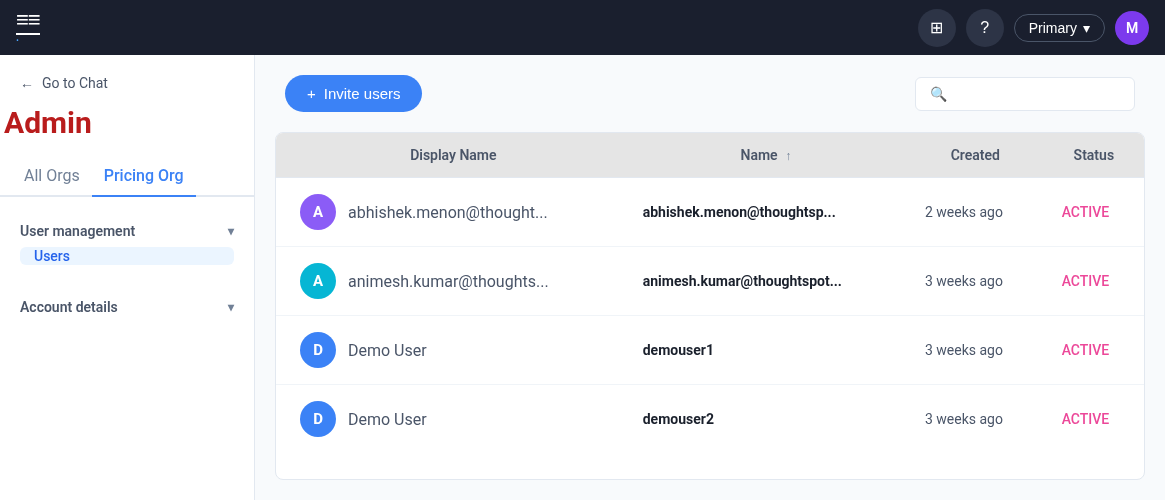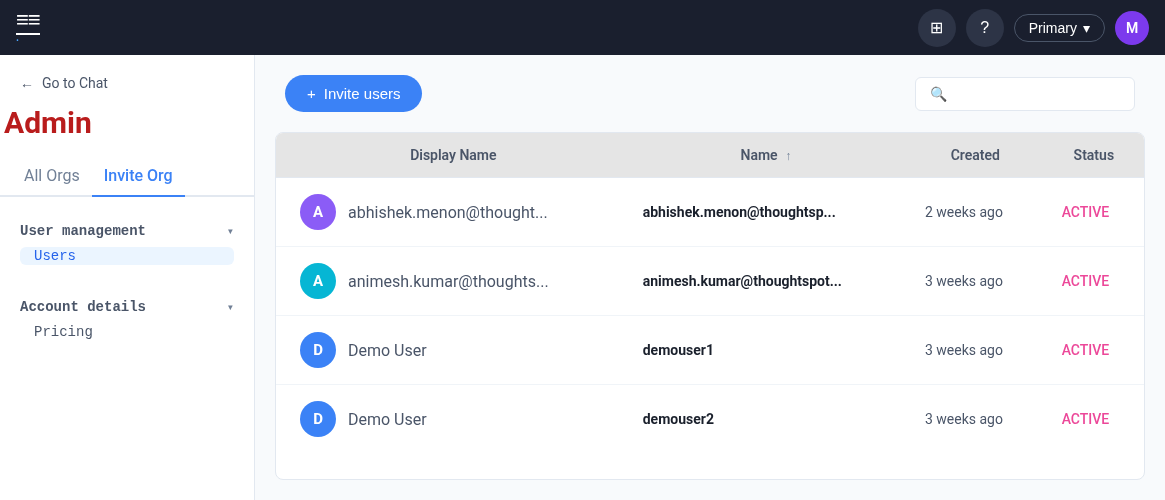--- a/index.html
+++ b/index.html
@@ -100,21 +100,20 @@
       border-bottom: 2px solid transparent;
       margin-bottom: -2px;
     }
     .sidebar-tab.active {
       color: #3b82f6;
       border-bottom: 2px solid #3b82f6;
       font-weight: 500;
     }
     .sidebar-section {
       padding: 20px 20px 6px 20px;
-      font-family: Liberation Mono, monospace;
     }
     .sidebar-section-header {
       display: flex; align-items: center; justify-content: space-between;
       font-size: 14px; font-weight: 600; color: #4a5568; cursor: pointer;
       padding: 6px 0;
     }
     .sidebar-nav-item {
       padding: 1px 14px;
       margin: 2px 0;
       font-size: 14px;
@@ -247,41 +246,38 @@
       <span>←</span>
       <span>Go to Chat</span>
     </a>
     <div class="sidebar-title">Admin</div>
 
     <div class="sidebar-tabs">
       <div class="sidebar-tab">
         <span>All Orgs</span>
       </div>
       <div class="sidebar-tab active">
-        <span>Invite Org</span>
+        <span>Pricing Org</span>
       </div>
     </div>
 
     <div class="sidebar-section">
       <div class="sidebar-section-header">
         <span>User management</span>
         <span class="chevron-icon">▾</span>
       </div>
       <div class="sidebar-nav-item active">
         <span>Users</span>
       </div>
     </div>
 
     <div class="sidebar-section">
       <div class="sidebar-section-header">
         <span>Account details</span>
         <span class="chevron-icon">▾</span>
-      </div>
-      <div class="sidebar-nav-item">
-        <span>Pricing</span>
       </div>
     </div>
   </div>
 
   <div class="main">
     <div class="main-toolbar">
       <button class="invite-btn">
         <span>+</span>
         <span>Invite users</span>
       </button>

